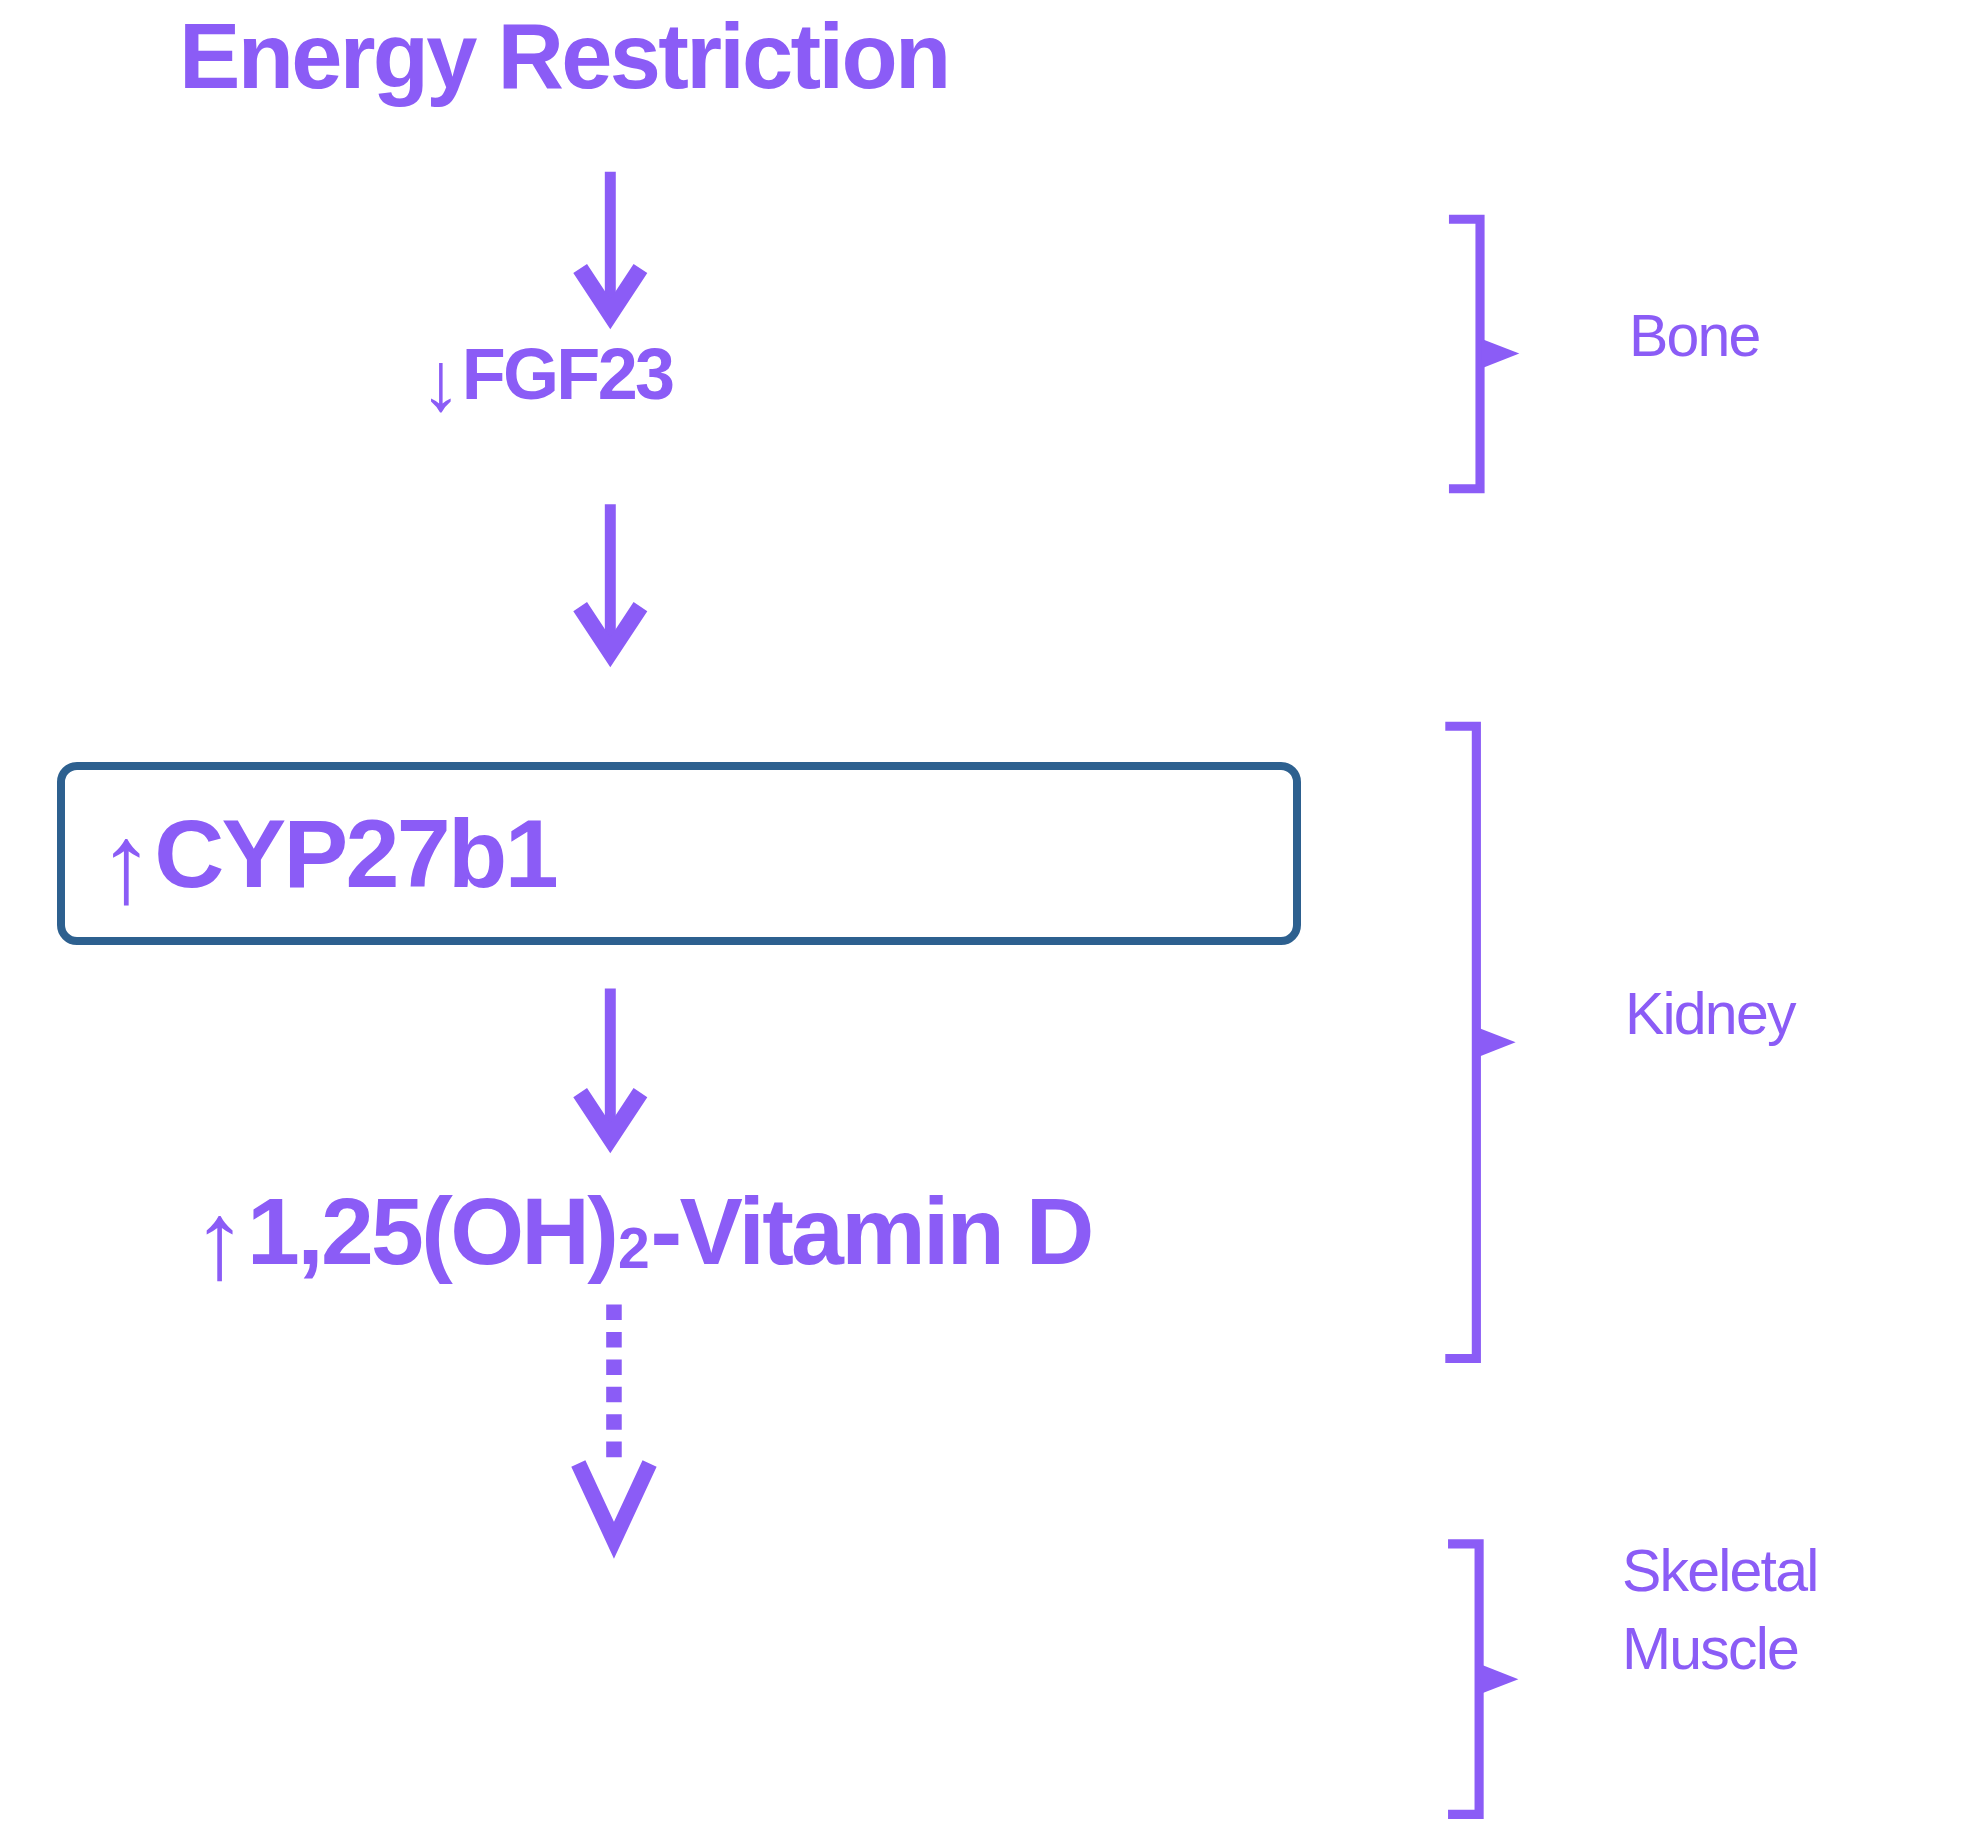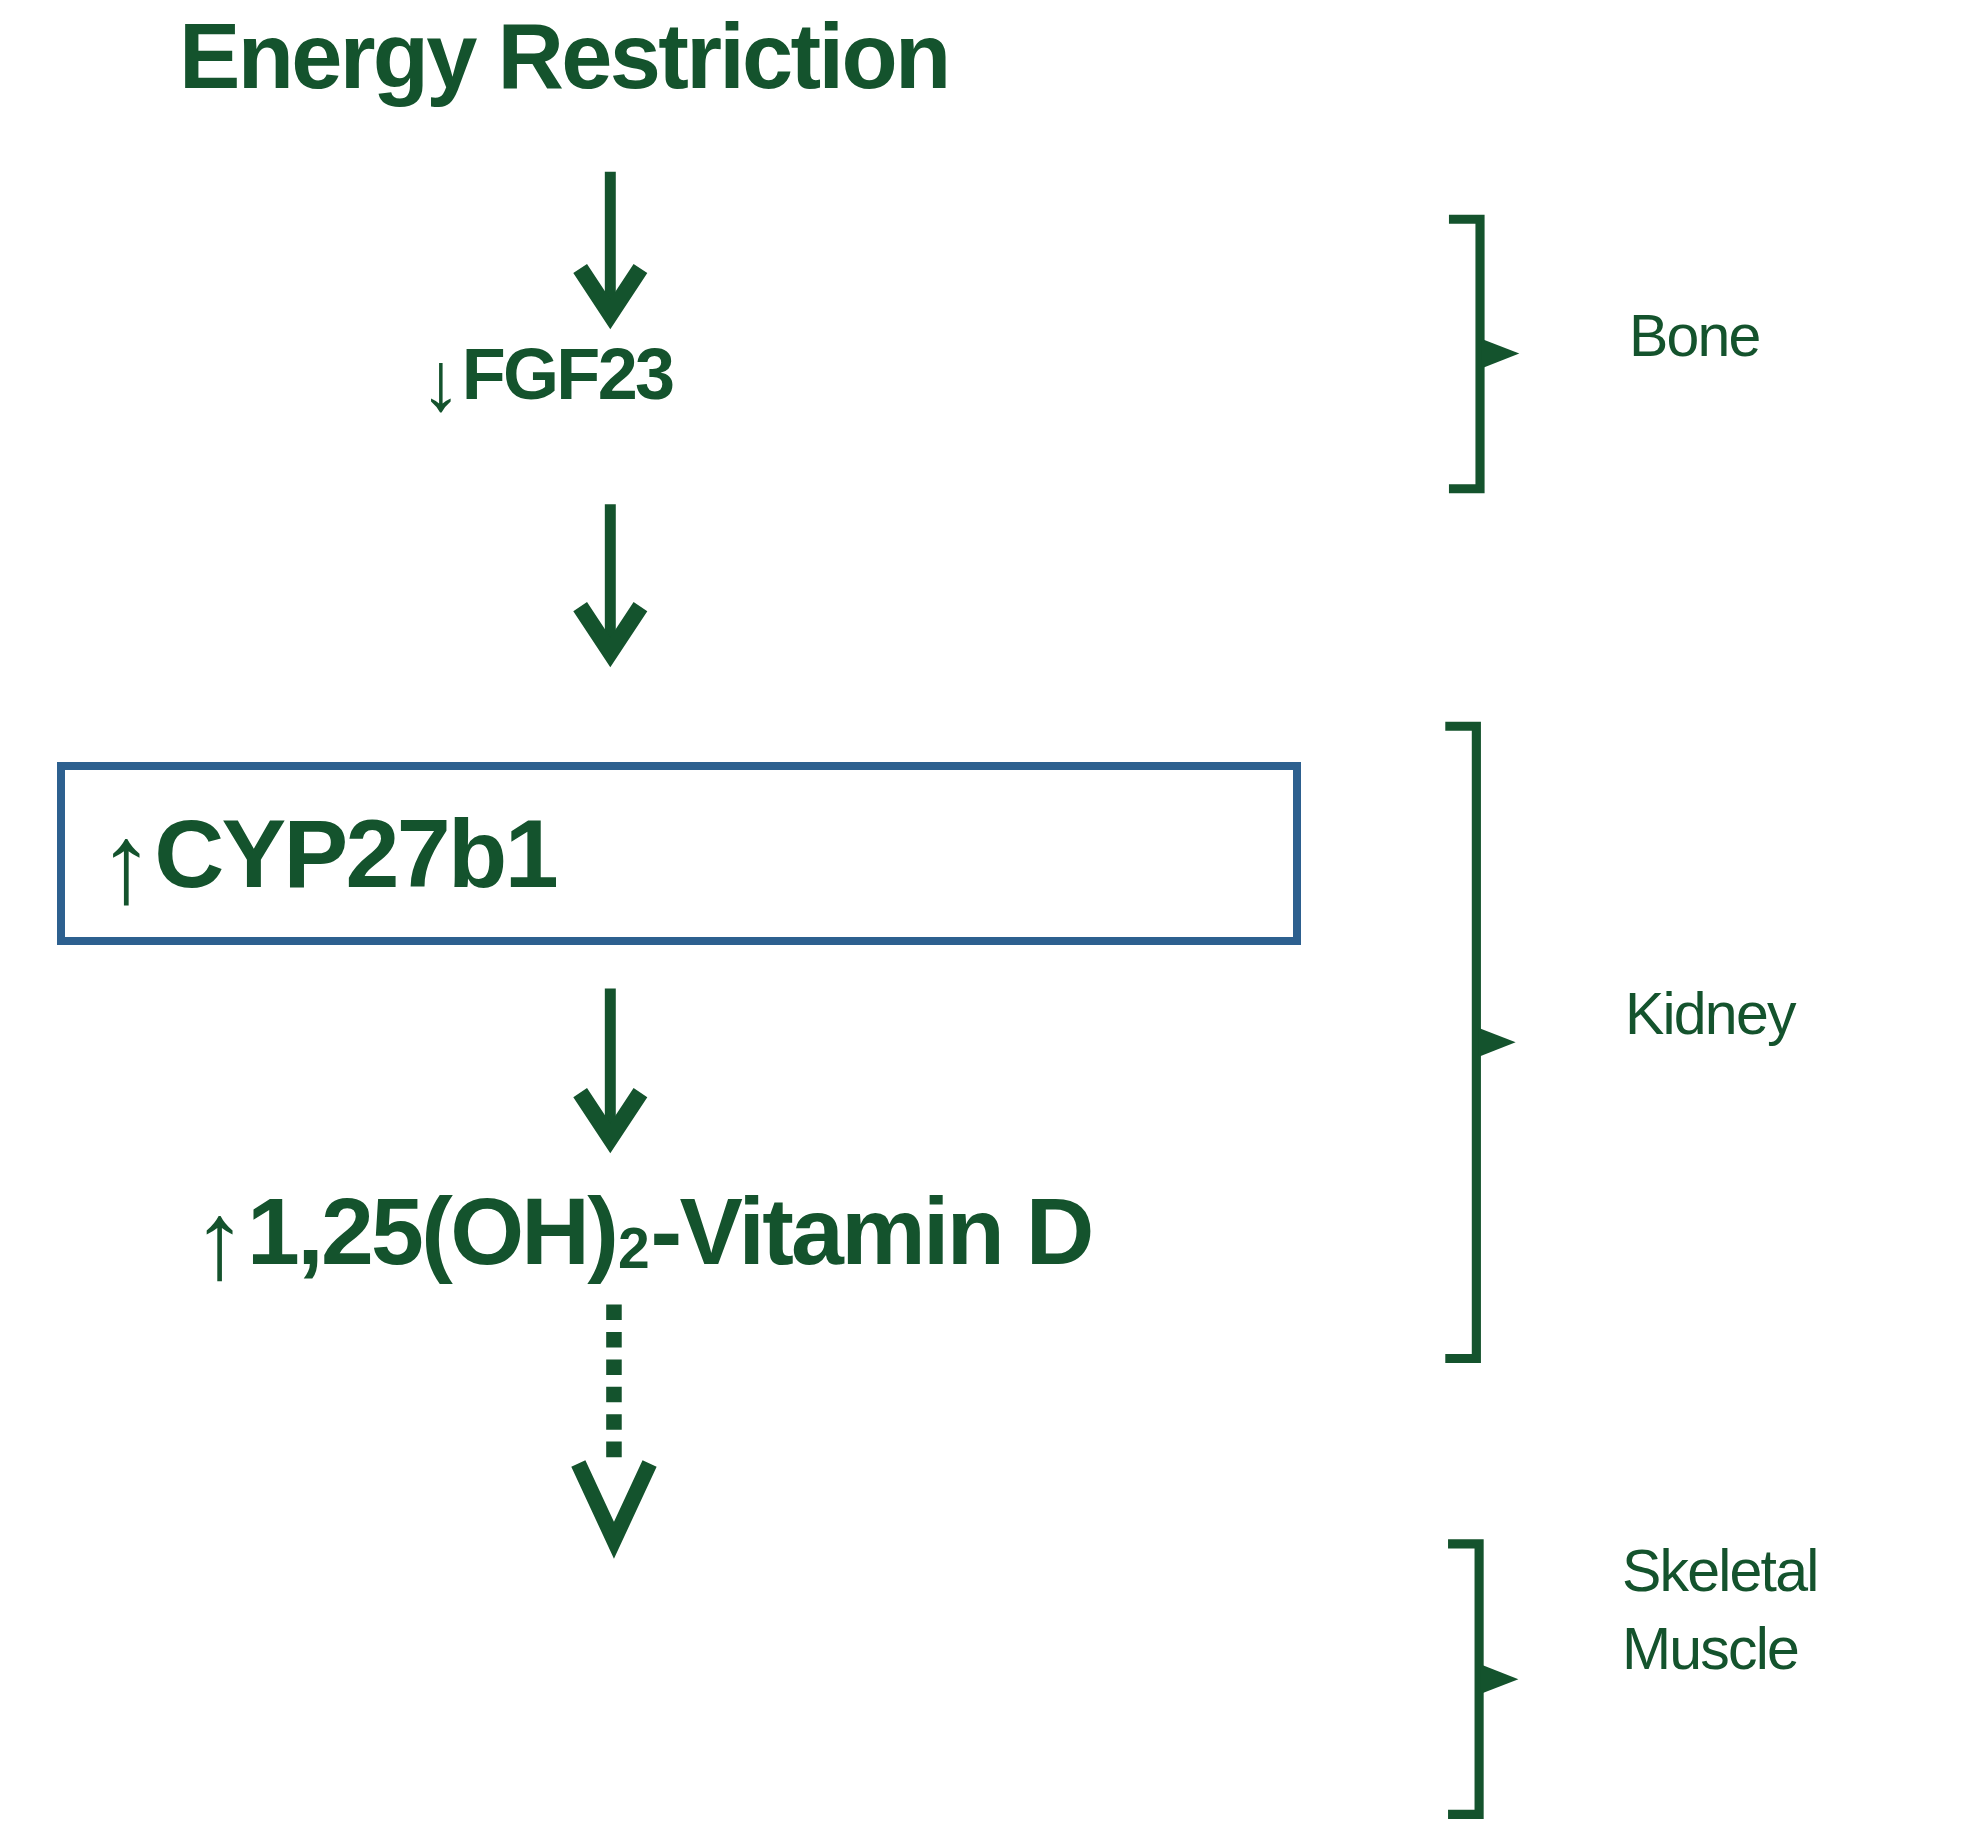--- a/index.html
+++ b/index.html
@@ -78,21 +78,21 @@
   .svg-layer {
     position: absolute;
     left: 0; top: 0;
     width: 1988px; height: 1839px;
     pointer-events: none;
   }
 </style>
 </head>
 <body>
 
-<div class="canvas" style="background: rgb(255, 255, 255); color: #14532d;">
+<div class="canvas" style="background: rgb(255, 255, 255); color: #8b5cf6;">
 
   <svg class="svg-layer" viewBox="0 0 2176 2013">
 
     <g stroke="currentColor" fill="none">
       <line x1="668" y1="188" x2="668" y2="336" stroke-width="12"></line>
       <polyline points="635,294 668,344 701,294" stroke-width="18" stroke-linejoin="miter"></polyline>
     </g>
 
     <g stroke="currentColor" fill="none">
       <line x1="668" y1="552" x2="668" y2="706" stroke-width="12"></line>
@@ -124,21 +124,21 @@
       <polygon points="1621,1822 1662,1838 1621,1854" fill="currentColor" stroke="none"></polygon>
     </g>
   </svg>
 
   <div class="abs bold-text title">Energy Restriction</div>
 
   <div class="abs bold-text fgf23-row">
     <span class="glyph-arrow">↓</span><span>FGF23</span>
   </div>
 
-  <div class="abs bold-text cyp-box" style="border-color: rgb(45, 96, 143);">
+  <div class="abs bold-text cyp-box" style="border-color: rgb(45, 96, 143); border-radius: 20px;">
     <span>
       <span class="glyph-arrow">↑</span><span>CYP27b1</span>
     </span>
   </div>
 
   <div class="abs bold-text vitd-row">
     <span class="glyph-arrow">↑</span><span>1,25(OH)</span><span class="subscript">2</span><span>-Vitamin D</span>
   </div>
 
 

